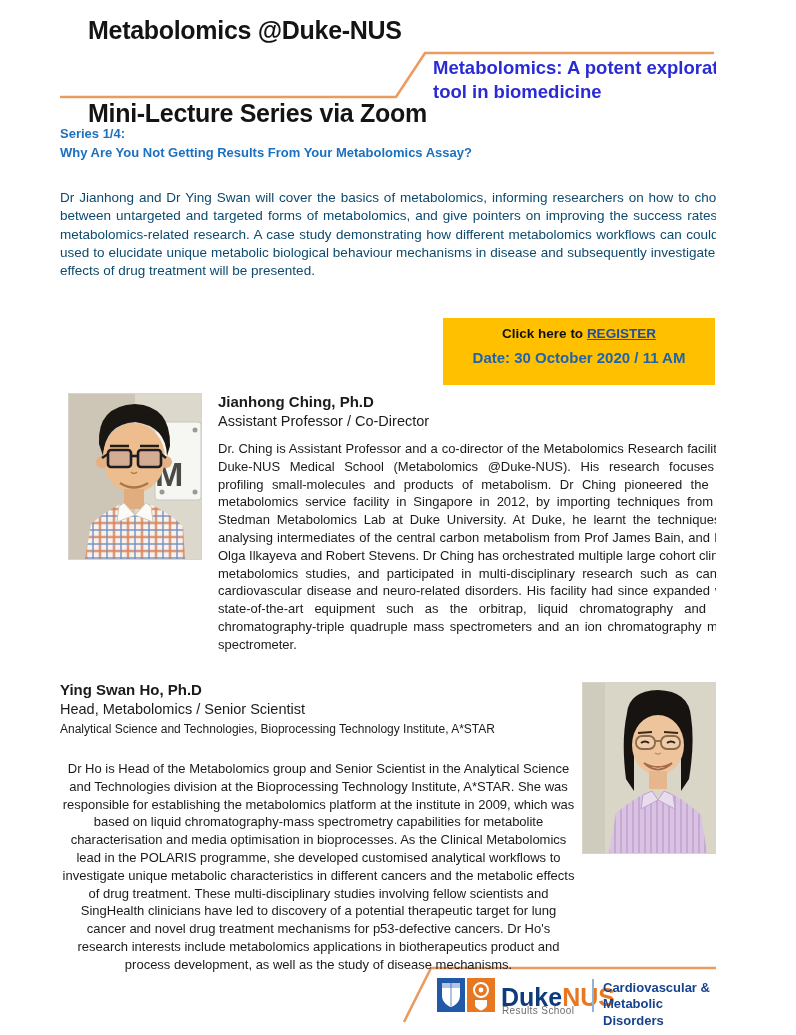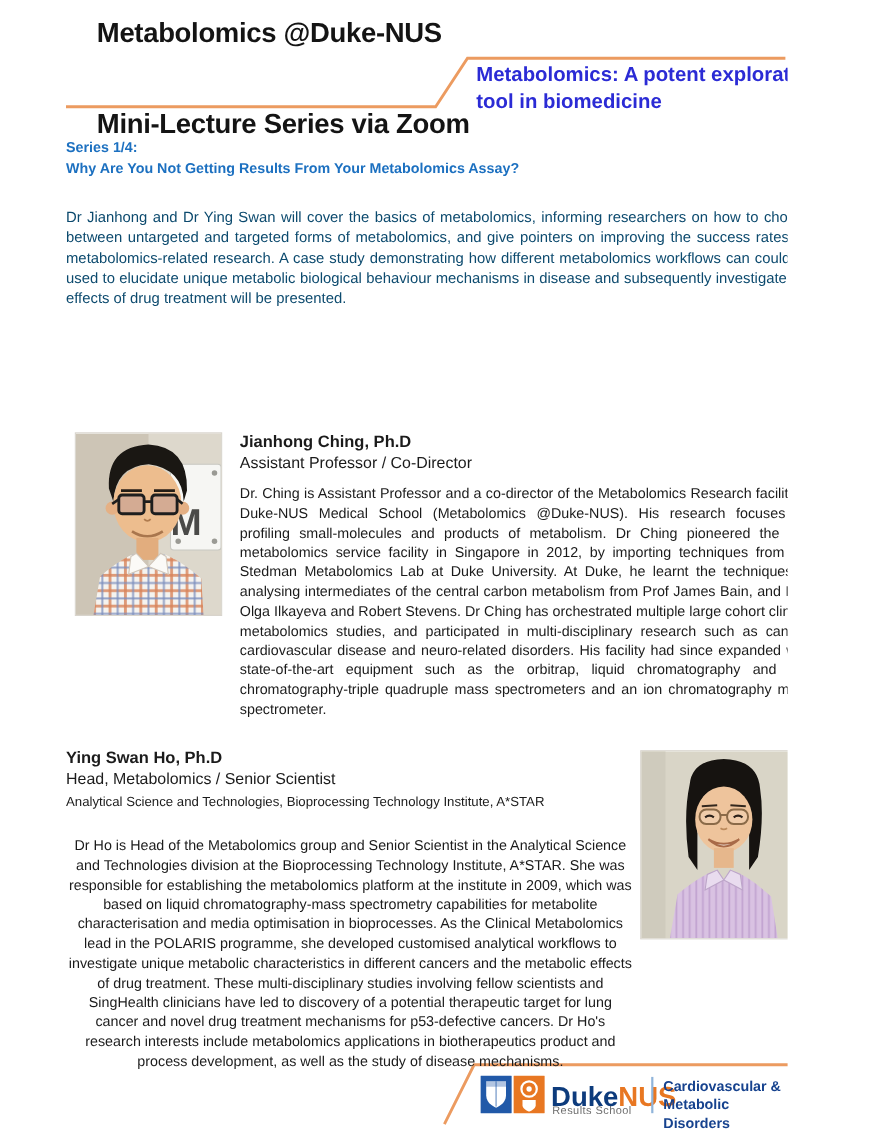--- a/index.html
+++ b/index.html
@@ -65,20 +65,24 @@
     <div>tool in biomedicine</div>
   </div>
 
   <div class="abs series">
     <div>Series 1/4:</div>
     <div>Why Are You Not Getting Results From Your Metabolomics Assay?</div>
   </div>
 
   <div class="abs intro">Dr Jianhong and Dr Ying Swan will cover the basics of metabolomics, informing researchers on how to choose between untargeted and targeted forms of metabolomics, and give pointers on improving the success rates for metabolomics-related research. A case study demonstrating how different metabolomics workflows can could be used to elucidate unique metabolic biological behaviour mechanisms in disease and subsequently investigate the effects of drug treatment will be presented.</div>
 
+  <div class="abs register-box">
+    <div class="reg-line1"><span>Click here to </span><span class="reg-link">REGISTER</span></div>
+    <div class="reg-line2">Date: 30 October 2020 / 11 AM</div>
+  </div>
 
   <svg class="abs photo photo1" viewBox="0 0 132 165">
     <defs>
       <pattern id="plaid" width="14" height="14" patternUnits="userSpaceOnUse">
         <rect width="14" height="14" fill="#f5f3ef"></rect>
         <line x1="3" y1="0" x2="3" y2="14" stroke="#d9835a" stroke-width="2.6" opacity="0.8"></line>
         <line x1="0" y1="3" x2="14" y2="3" stroke="#d9835a" stroke-width="2.6" opacity="0.8"></line>
         <line x1="10" y1="0" x2="10" y2="14" stroke="#7b8fbd" stroke-width="1.8" opacity="0.8"></line>
         <line x1="0" y1="10" x2="14" y2="10" stroke="#7b8fbd" stroke-width="1.8" opacity="0.8"></line>
       </pattern>

